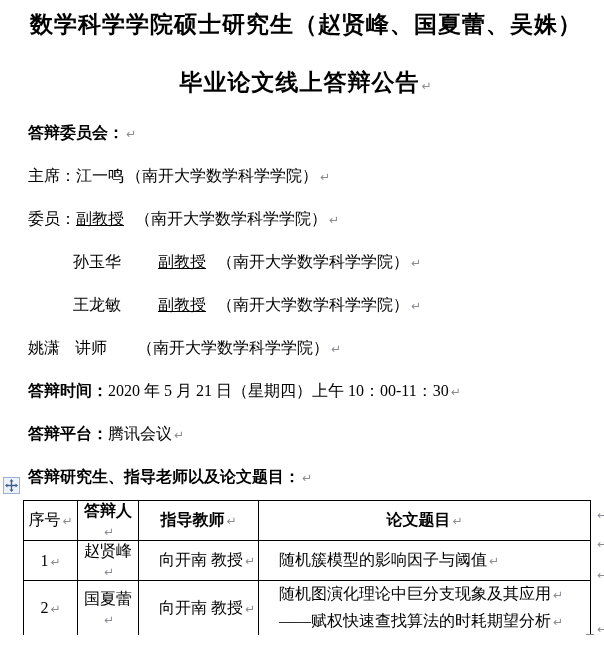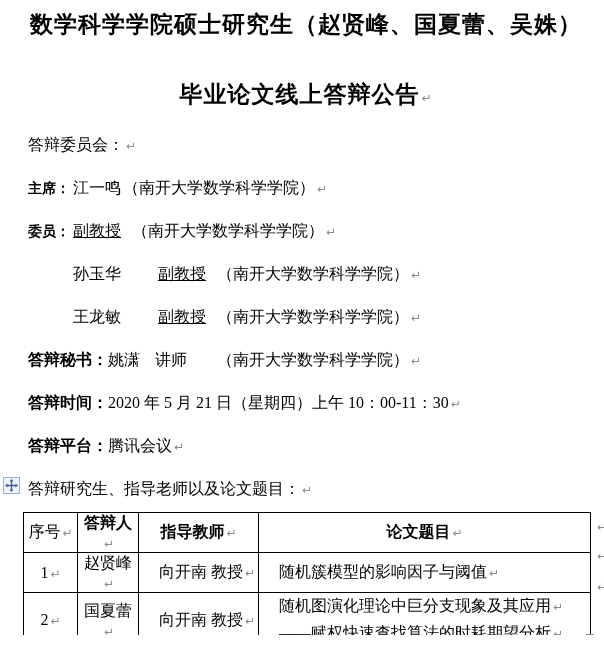--- a/index.html
+++ b/index.html
@@ -9,25 +9,25 @@
     width:604px; height:635px;
     background:#fff;
     font-family:"Liberation Serif","DejaVu Serif",serif;
     color:#000;
     overflow:hidden;
   }
   .content { padding:0 20px 0 28px; }
 
   .title { text-align:center; font-weight:bold; font-size:23px; line-height:32px; letter-spacing:1px; }
   .title1 { padding-top:9px; }
-  .title2 { margin-top:38px; }
+  .title2 { margin-top:26px; }
 
-  .h-bold { font-weight:normal; font-size:16px; }
+  .h-bold { font-weight:bold; font-size:16px; }
   .line { display:flex; align-items:baseline; line-height:20px; font-size:16px; margin-top:22px; }
-  .seg-label { flex:0 0 45px; font-weight:bold; font-size:14px; white-space:nowrap; }
+  .seg-label { flex:0 0 45px; font-weight:normal; font-size:16px; white-space:nowrap; }
   .seg-label-wide { flex:0 0 80px; font-weight:bold; font-size:16px; white-space:nowrap; }
   .name-a { flex:0 0 50px; white-space:nowrap; }
   .title-a { flex:0 0 94px; white-space:nowrap; }
   .name-b { flex:0 0 85px; white-space:nowrap; }
   .title-b { flex:0 0 59px; white-space:nowrap;text-decoration:underline; }
   .name-c { flex:0 0 47px; white-space:nowrap; }
   .title-c { flex:0 0 62px; white-space:nowrap; }
   .affil { white-space:nowrap; }
 
   .pmark {
@@ -105,21 +105,20 @@
 
     <div class="line">
       <span class="seg-label"></span>
         <span class="name-b">王龙敏</span>
         <span class="title-b">副教授</span>
         <span class="affil">（南开大学数学科学学院）</span>
         <span class="pmark">↵</span>
     </div>
 
     <div class="line">
-      <span class="seg-label-wide">答辩秘书：</span>
         <span class="name-c">姚潇</span>
         <span class="title-c">讲师</span>
         <span class="affil">（南开大学数学科学学院）</span>
         <span class="pmark">↵</span>
     </div>
 
     <div class="line">
       <span class="seg-label-wide">答辩时间：</span>
         <span>2020 年 5 月 21 日（星期四）上午 10：00-11：30</span>
         <span class="pmark">↵</span>

